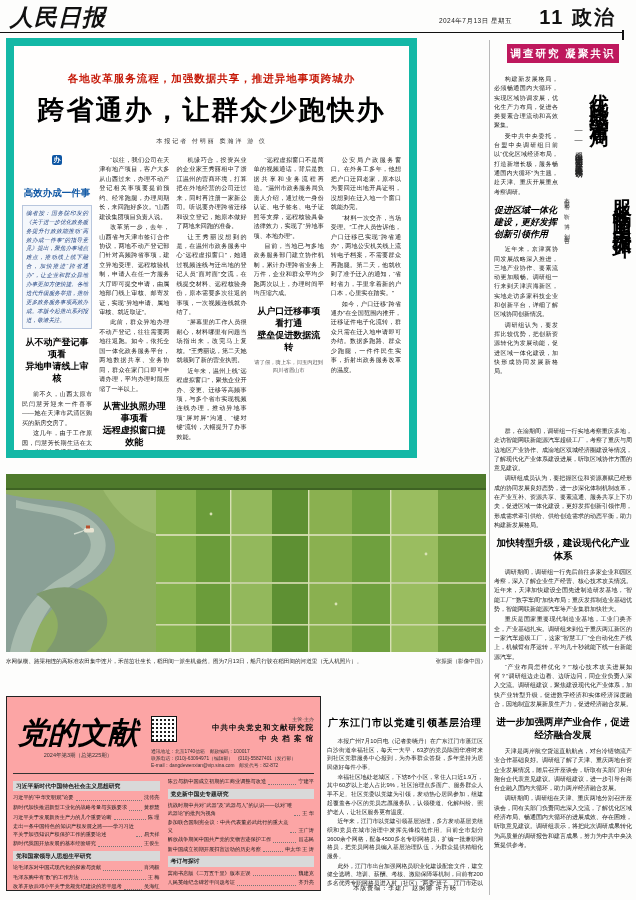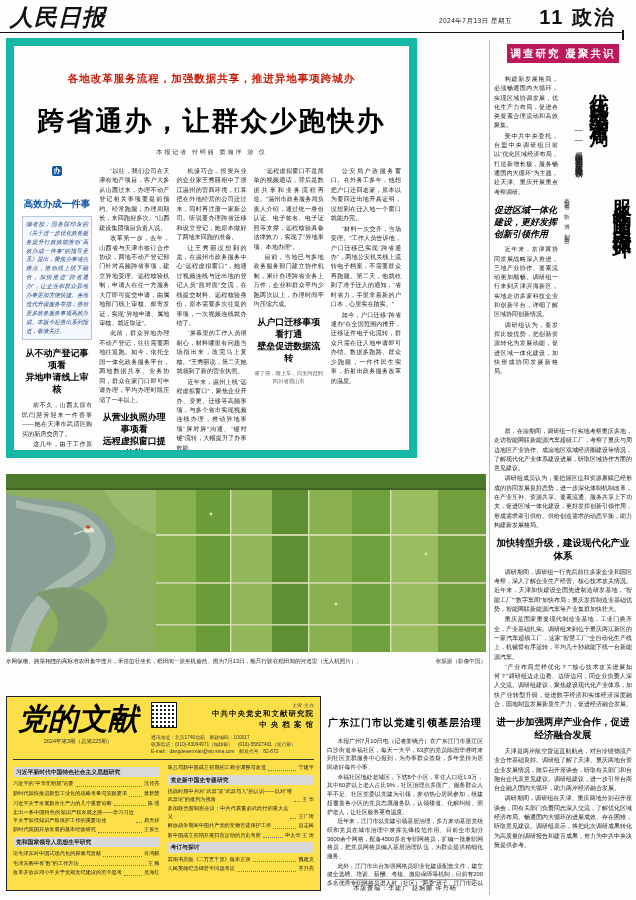--- a/index.html
+++ b/index.html
@@ -10,21 +10,21 @@
   
   .masthead { position:absolute; left:0; top:0; width:624px; height:33px; border-bottom:1.6px solid #111; }
   .logo { position:absolute; left:10px; top:2px; font-family:"DejaVu Serif","Liberation Serif",serif; font-style:italic; font-weight:bold; font-size:23px; letter-spacing:1px; color:#111; }
   .mh-date { position:absolute; right:112px; top:17px; font-size:6.5px; color:#222; letter-spacing:.5px; }
   .mh-page { position:absolute; right:8px; top:4px; font-size:20px; font-weight:bold; color:#111; letter-spacing:2px; }
   .mh-corner { position:absolute; right:0; top:30px; width:1.6px; height:10px; background:#111; }
 
   
   .lead-box { position:absolute; left:6px; top:38px; width:411px; height:420px; border:8px solid #14b8a6; background:#fffefd; padding:22px 8px 5px; overflow:hidden; }
   .kicker { text-align:center; color:#c61a09; font-weight:bold; font-size:10.5px; letter-spacing:1px; margin-top:4px; }
-  .headline { text-align:center; font-size:27px; font-weight:bold; letter-spacing:2px; color:#000; margin-top:17px; font-family:"Liberation Sans","DejaVu Sans",sans-serif; }
+  .headline { text-align:center; font-size:27px; font-weight:bold; letter-spacing:2px; color:#000; margin-top:6px; font-family:"Liberation Sans","DejaVu Sans",sans-serif; }
   .byline { text-align:center; font-size:6px; color:#333; margin-top:9px; letter-spacing:2px; }
   .lead-cols { display:flex; gap:7px; margin-top:9px; height:308px; overflow:hidden; }
   .lead-col { flex:1; font-size:6.1px; line-height:1.55; text-align:justify; overflow:hidden; }
   .tag-badge { display:flex; align-items:center; gap:21px; color:#0f57a4; font-weight:bold; font-size:9.5px; margin-bottom:4px;flex-direction:column; }
   .tag-icon { width:10px; height:10px; background:#0f57a4; color:#fff; font-size:7px; line-height:10px; text-align:center; border-radius:2px; flex:0 0 auto; }
   .ed-note { color:#1d3f7e; font-size:5.6px; line-height:1.6; text-align:justify; font-style:italic; border:1px solid #b8c6dd; background:#f4f7fb; padding:3px; margin-bottom:5px; }
   .blk { text-indent:1.8em; margin-bottom:1px; }
   .b-subhead { text-indent:0; font-weight:bold; font-size:9px; line-height:1.35; text-align:center; white-space:pre-line; margin:7px 0 5px; color:#000; }
   .b-credit { text-indent:0; font-size:5.3px; color:#555; text-align:center; margin:3px 0 2px; }
 
@@ -47,21 +47,21 @@
   .rt-bottom .b-subhead { font-size:9.5px; }
 
   
   .photo { position:absolute; left:6px; top:474px; width:480px; height:178px; overflow:hidden; }
   .photo svg { display:block; }
   .caption { position:absolute; left:6px; top:658px; width:480px; font-size:5.6px; color:#222; display:flex; gap:6px; }
   .caption .cap-text { flex:1; text-align:justify; }
   .caption .cap-credit { white-space:nowrap; color:#333; }
 
   
-  .journal { position:absolute; left:6px; top:696px; width:315px; height:195px; border:1.5px solid #222; padding:5px 6px 4px; overflow:hidden; background:#fde047; }
+  .journal { position:absolute; left:6px; top:696px; width:315px; height:195px; border:1.5px solid #222; padding:19px 6px 4px; overflow:hidden; background:#fca5a5; }
   .j-head { display:flex; gap:8px; border-bottom:1.2px solid #333; padding-bottom:4px; }
   .j-title-wrap { width:130px; text-align:center; }
   .j-title { font-family:"DejaVu Serif","Liberation Serif",serif; font-style:italic; font-weight:bold; font-size:30px; color:#000; line-height:1.1; }
   .j-issue { font-size:5.5px; color:#333; margin-top:3px; }
   .j-right { flex:1; }
   .j-right-top { display:flex; gap:18px; align-items:flex-start; }
   .j-qr { width:26px; height:26px; flex:0 0 auto;
           background:
           repeating-linear-gradient(0deg,#111 0 2px,#fff 2px 4px),
           repeating-linear-gradient(90deg,#111 0 2px,#fff 2px 4px);

